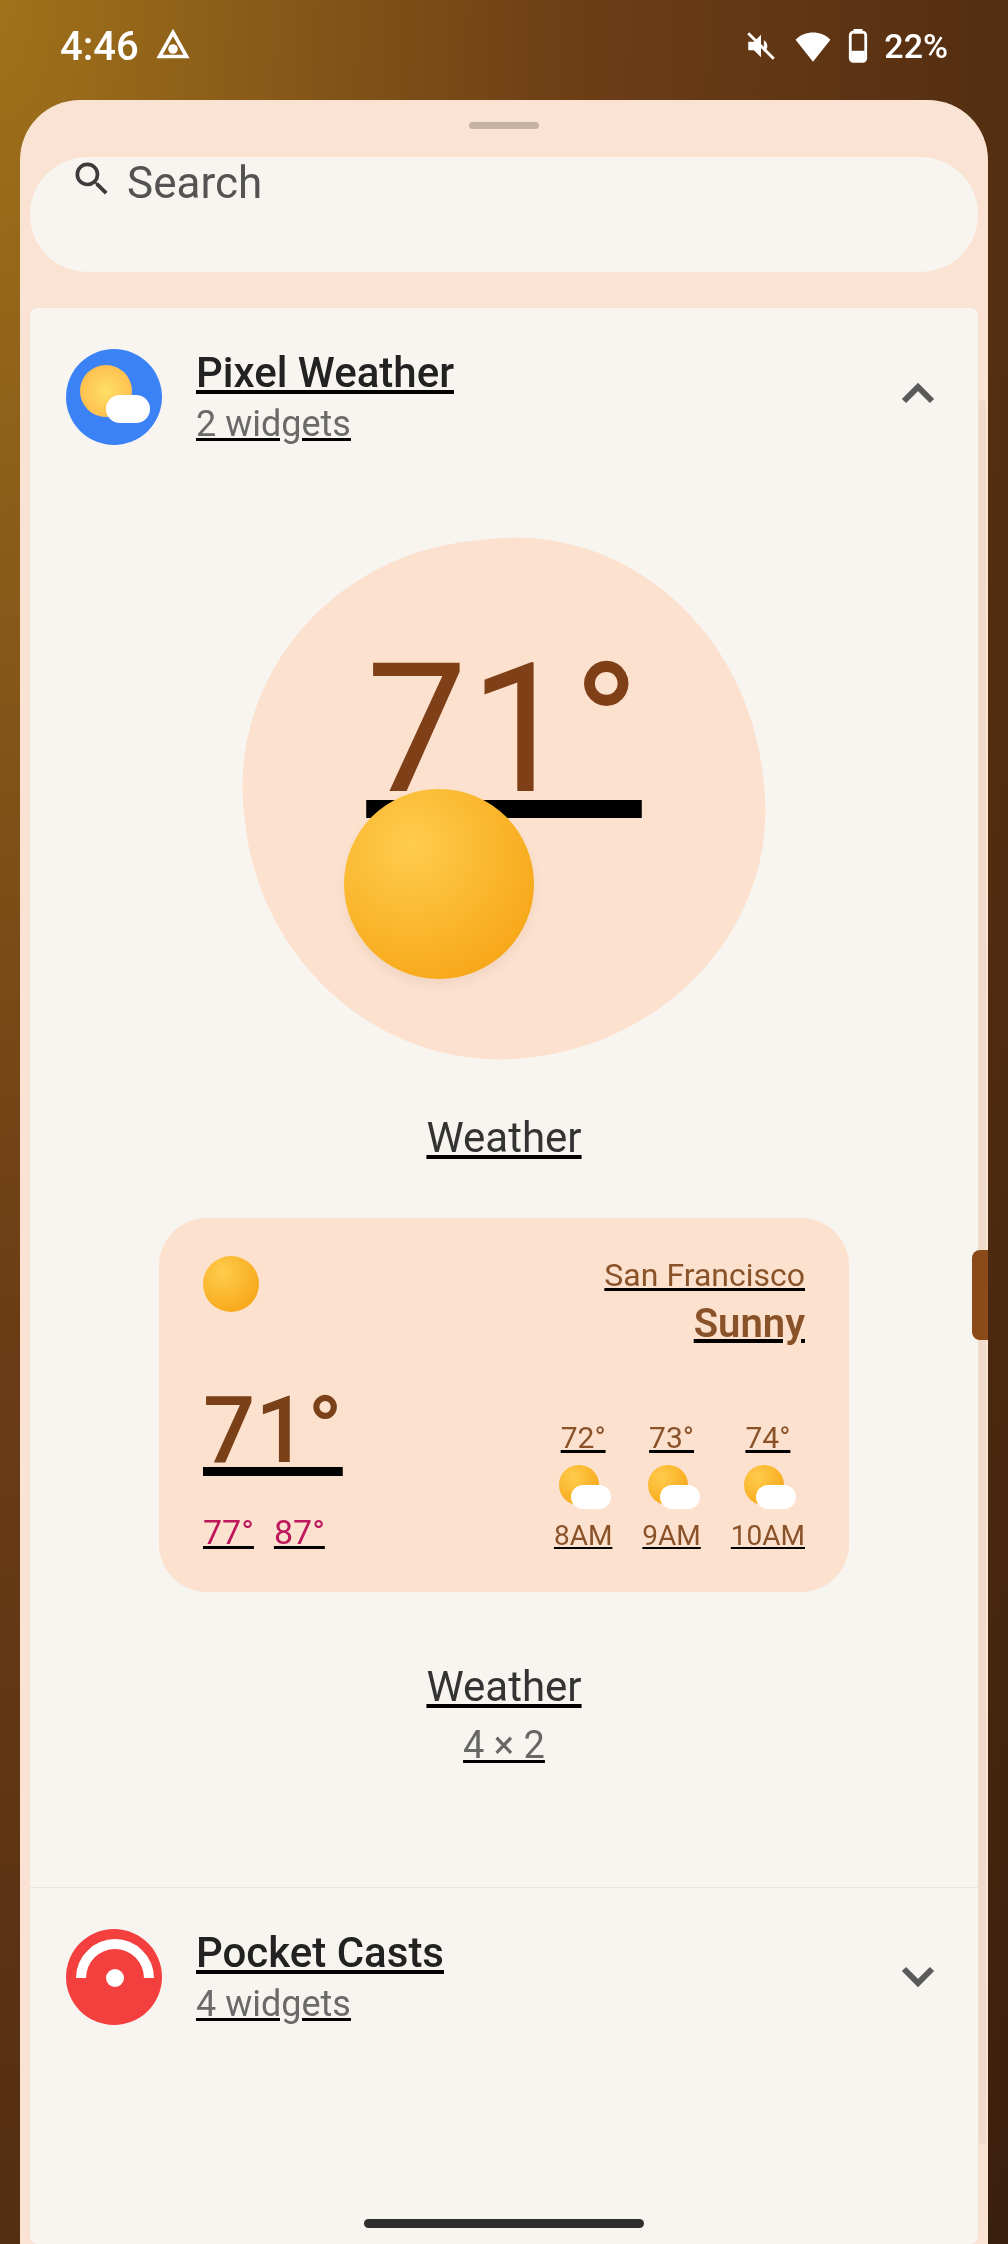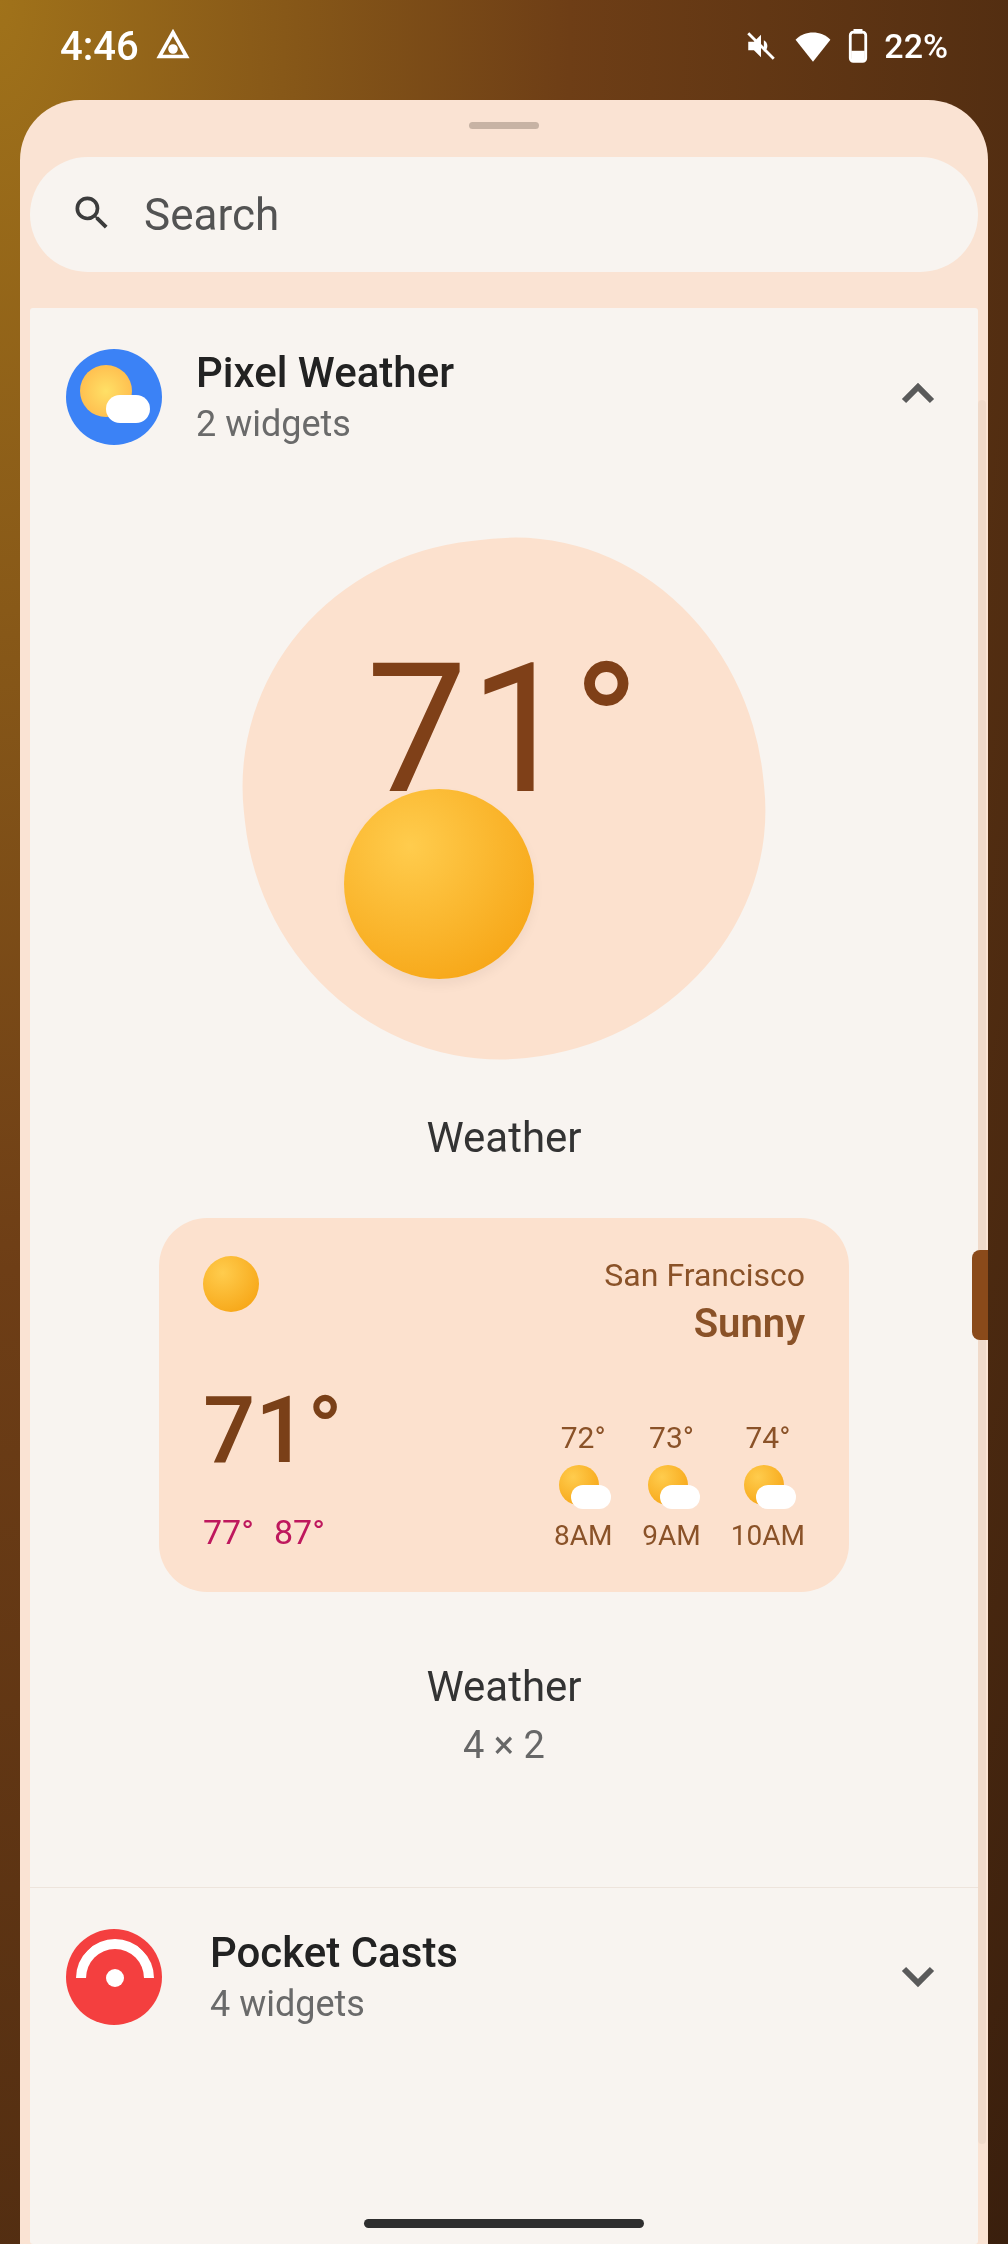--- a/index.html
+++ b/index.html
@@ -45,34 +45,35 @@
     margin: 22px auto 18px;
   }
 
   
   .search-box {
     margin: 10px 10px 0;
     background: #f8f4f0;
     border-radius: 60px;
     height: 115px;
     display: flex;
-    align-items: center;
+    align-items: flex-start;
     padding: 0 40px;
-    gap: 30px;
+    gap: 13px;
   }
   .search-icon svg { width: 44px; height: 44px; fill: #3c3c3c; }
   .search-text { font-size: 44px; color: #535353; }
 
   
   .content-panel {
     margin: 36px 10px 0;
     background: #f8f4f0;
-    border-radius: 3px;
+    border-radius: 8px;
     flex: 1;
     overflow: hidden;
+    text-decoration: underline;
   }
 
   
   .section-header {
     display: flex;
     align-items: center;
     padding: 40px 36px 24px;
     gap: 34px;
   }
   .section-icon {
@@ -203,21 +204,21 @@
     position: absolute; width: 40px; height: 24px;
     background: #fff; border-radius: 20px; bottom: 0; right: 0;
   }
   .w2-hh { font-size: 28px; color: #8a5228; }
 
   
   .pc-header {
     display: flex;
     align-items: center;
     padding: 40px 36px 24px;
-    gap: 48px;
+    gap: 34px;
     margin-top: 120px;
     border-top: 1px solid #eee4dc;
   }
   .pc-icon {
     width: 96px; height: 96px; border-radius: 50%;
     background: #f43f3f;
     position: relative;
   }
   .pc-icon::before {
     content: "";

